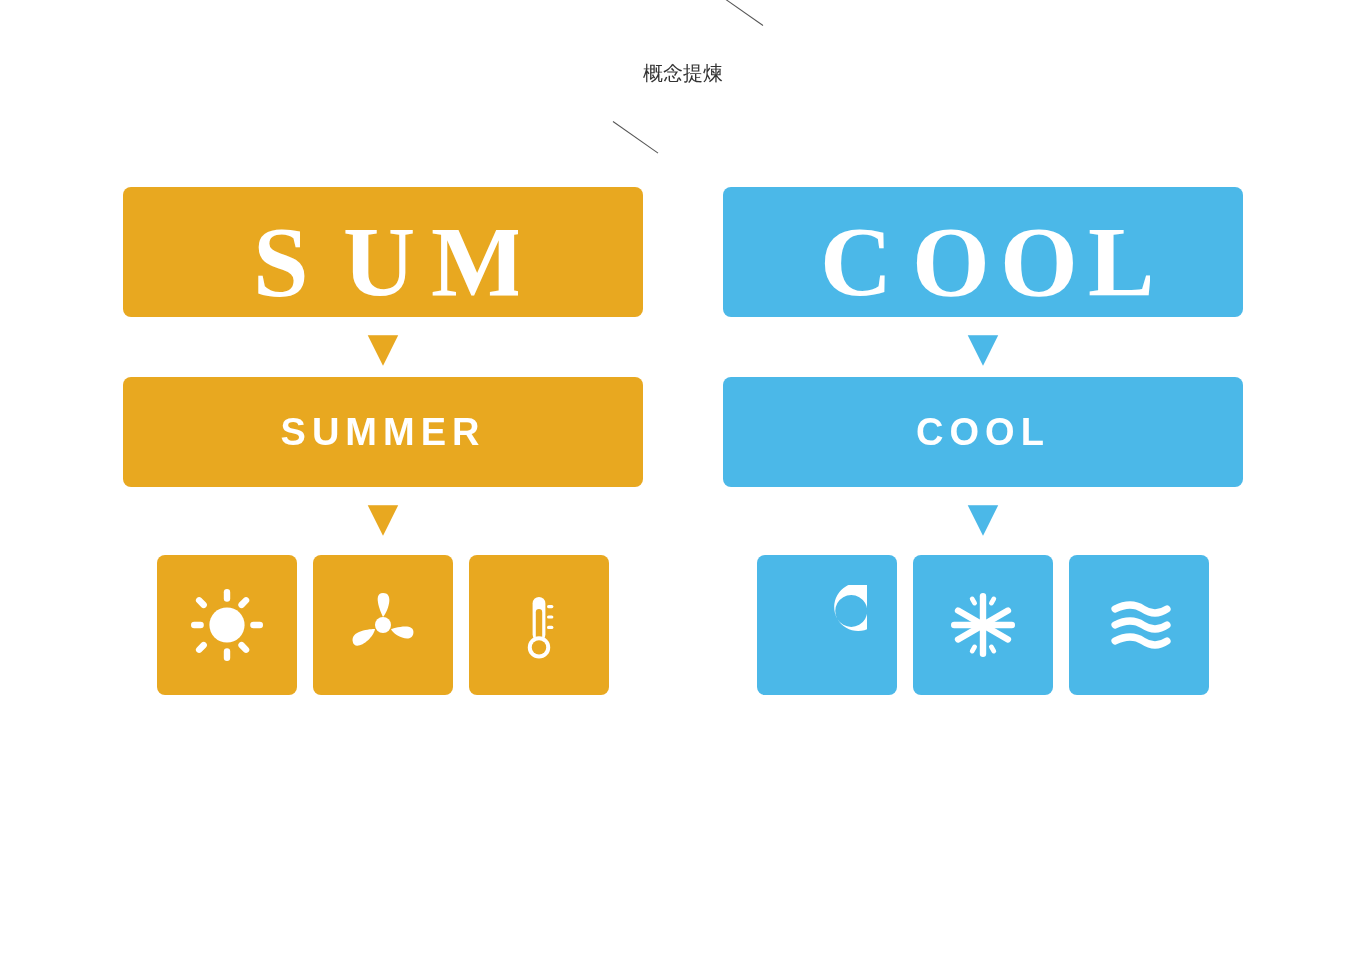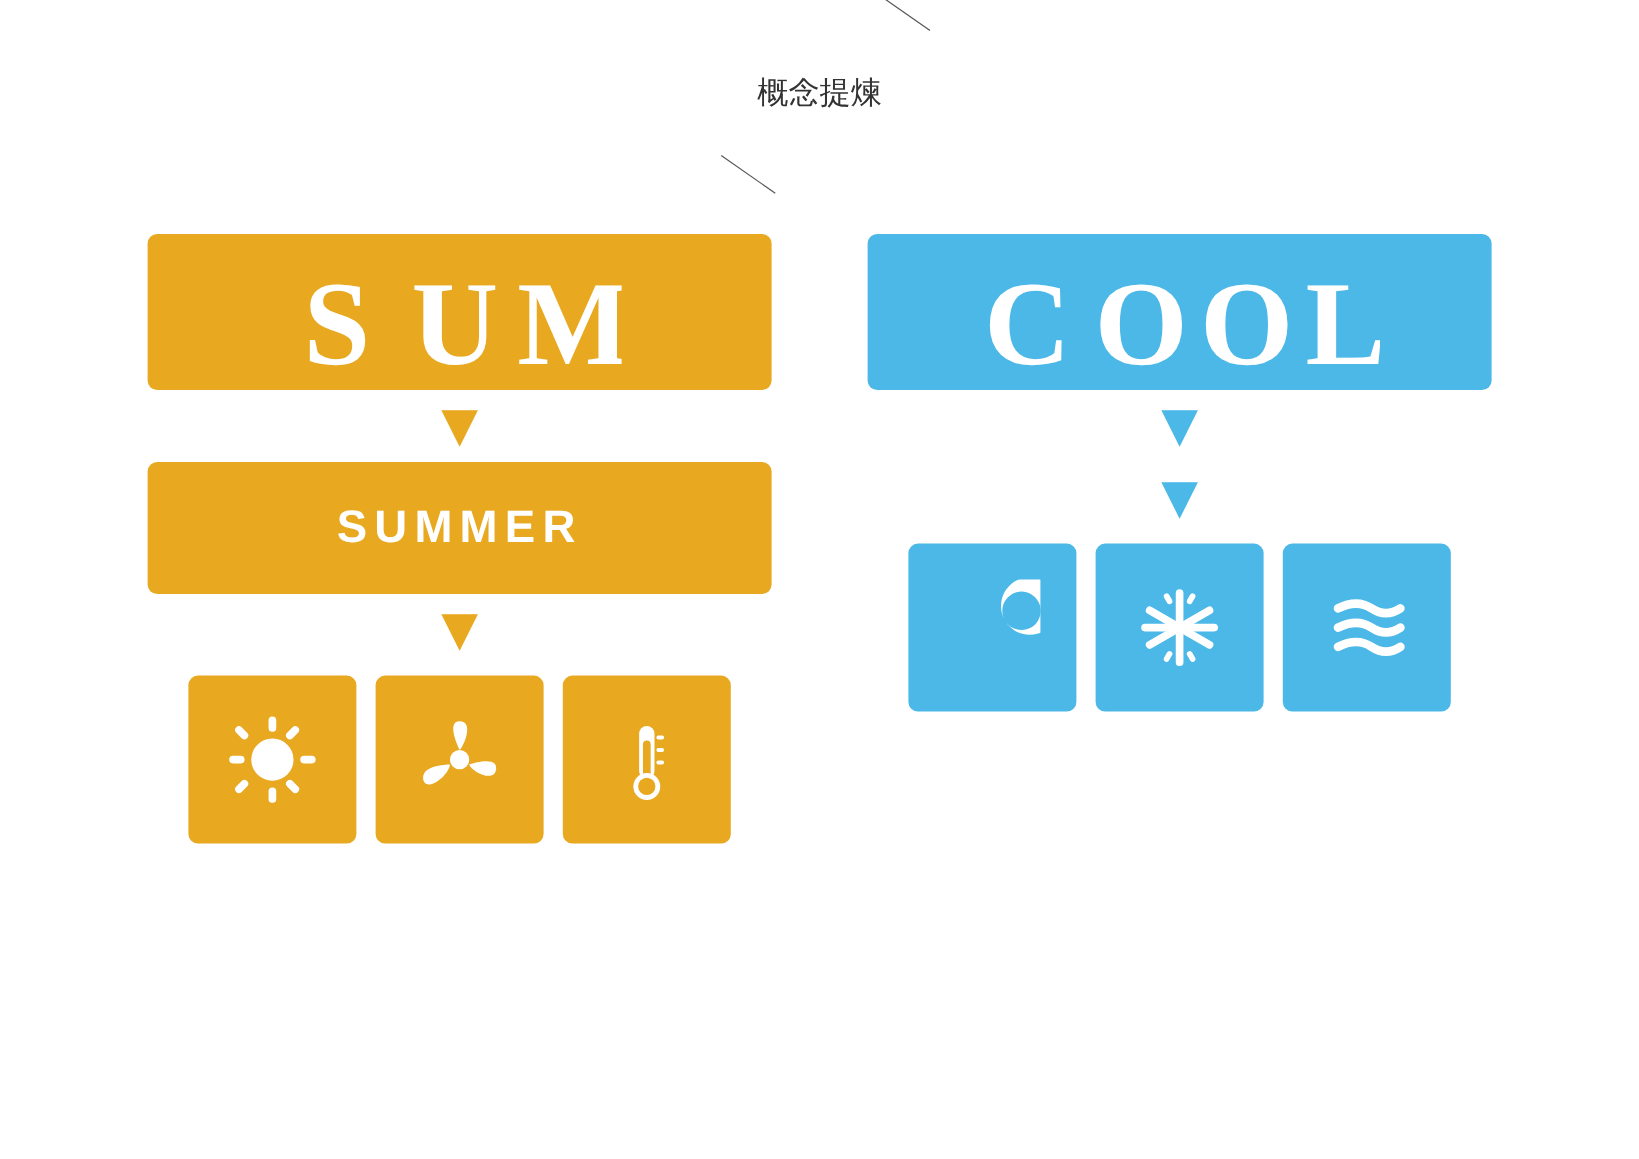--- a/index.html
+++ b/index.html
@@ -22,21 +22,21 @@
     }
 
     
     .header-section {
       position: relative;
       margin-bottom: 60px;
       text-align: center;
     }
 
     .concept-title {
-      font-size: 26px;
+      font-size: 20px;
       color: #333;
       font-weight: normal;
       position: relative;
     }
 
     
     .title-wrapper {
       position: relative;
       display: inline-block;
     }
@@ -271,20 +271,23 @@
           <text x="3" y="95" font-size="100" font-family="Impact, Arial Black" font-weight="900" fill="white">O</text>
         </svg>
 
         <svg width="65" height="105" viewBox="0 0 65 105">
           <text x="3" y="95" font-size="100" font-family="Impact, Arial Black" font-weight="900" fill="white">L</text>
         </svg>
       </div>
 
       <div class="arrow-symbol blue-arrow" style="color:#4BB8E8;">▼</div>
 
+      <div class="banner-word blue">
+        <span class="word-text">COOL</span>
+      </div>
 
       <div class="arrow-symbol blue-arrow" style="color:#4BB8E8;">▼</div>
 
       <div class="icons-row">
 
         <div class="icon-box blue">
           <svg class="icon-svg" viewBox="0 0 100 100">
 
             <path d="M65 50 A30 30 0 1 1 65 50.001 A20 20 0 1 0 65 49.999Z" fill="white" transform="rotate(-30 50 50)"></path>
           </svg>

